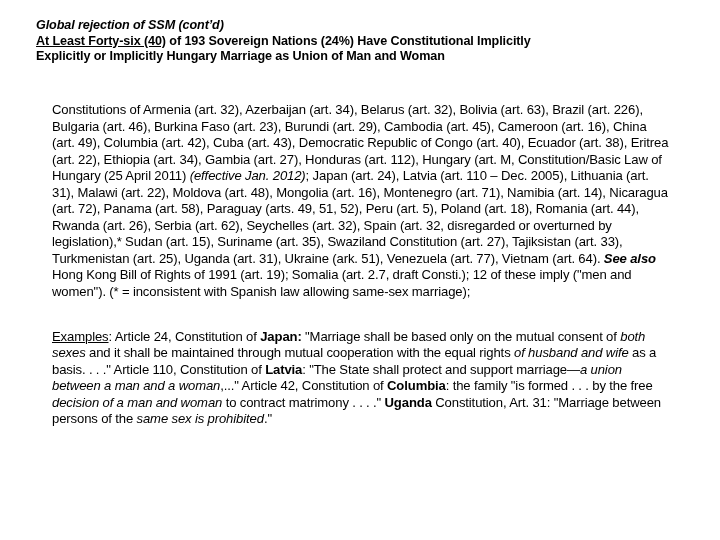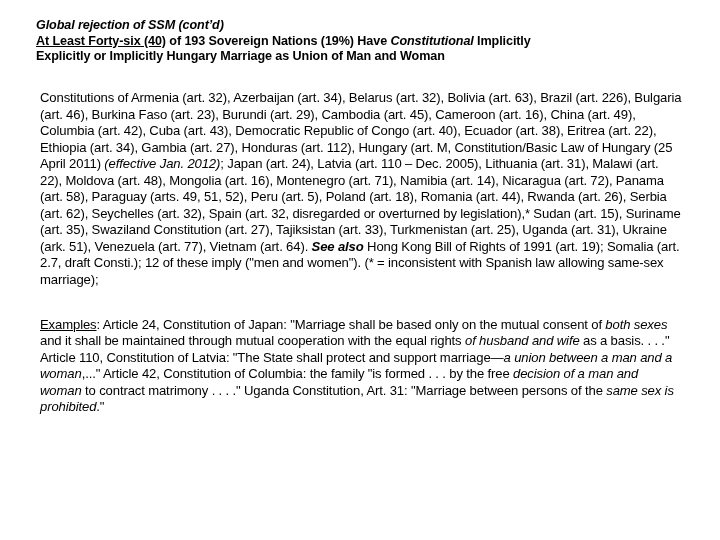--- a/index.html
+++ b/index.html
@@ -36,57 +36,56 @@
     font-weight: bold;
     letter-spacing: -0.1px;
   }
   .title-line.italic {
     font-style: italic;
   }
   .title-line .uline {
     text-decoration: underline;
   }
   .title-line .ital {
-    font-style: italic;
     font-weight: bold;
   }
 
   .body-block {
     position: absolute;
     left: 36px;
     top: 86px;
     width: 651px;
   }
 
   .para {
     font-size: 13.1px;
     line-height: 16.55px;
     text-align: left;
     letter-spacing: -0.12px;
     word-spacing: -0.1px;
-    margin: 4px;
+    margin: 16px;
   }
 
   .para + .para {
     margin-top: 28px;
   }
 
   .para .ital { font-style: italic; }
-  .para .bold { font-weight: normal; text-align: right; }
+  .para .bold { font-weight: bold; text-align: right; }
   .para .bolditalic { font-weight: bold; font-style: italic; }
   .para .uline { text-decoration: underline; text-align: center; }
 </style>
 </head>
 <body>
 
 <div class="slide">
 
   <div class="title-block">
     <div class="title-line italic">Global rejection of SSM (cont’d)</div>
-    <div class="title-line"><span class="uline">At Least Forty-six (40)</span><span> of 193 Sovereign Nations (19%) Have </span><span class="ital">Constitutional</span><span> Implicitly</span></div>
+    <div class="title-line"><span class="uline">At Least Forty-six (40)</span><span> of 193 Sovereign Nations (24%) Have </span><span class="ital">Constitutional</span><span> Implicitly</span></div>
     <div class="title-line">Explicitly or Implicitly Hungary Marriage as Union of Man and Woman</div>
   </div>
 
   <div class="body-block">
 
     <p class="para"><span>Constitutions of Armenia (art. 32), Azerbaijan (art. 34), Belarus (art. 32), Bolivia (art. 63), Brazil (art. 226), Bulgaria (art. 46), Burkina Faso (art. 23), Burundi (art. 29), Cambodia (art. 45), Cameroon (art. 16), China (art. 49), Columbia (art. 42), Cuba (art. 43), Democratic Republic of Congo (art. 40), Ecuador (art. 38), Eritrea (art. 22), Ethiopia (art. 34), Gambia (art. 27), Honduras (art. 112), Hungary (art. M, Constitution/Basic Law of Hungary (25 April 2011) </span><span class="ital">(effective Jan. 2012)</span><span>; Japan (art. 24), Latvia (art. 110 – Dec. 2005), Lithuania (art. 31), Malawi (art. 22), Moldova (art. 48), Mongolia (art. 16), Montenegro (art. 71), Namibia (art. 14), Nicaragua (art. 72), Panama (art. 58), Paraguay (arts. 49, 51, 52), Peru (art. 5), Poland (art. 18), Romania (art. 44), Rwanda (art. 26), Serbia (art. 62), Seychelles (art. 32), Spain (art. 32, disregarded or overturned by legislation),* Sudan (art. 15), Suriname (art. 35), Swaziland Constitution (art. 27), Tajiksistan (art. 33), Turkmenistan (art. 25), Uganda (art. 31), Ukraine (ark. 51), Venezuela (art. 77), Vietnam (art. 64).  </span><span class="bolditalic">See also</span><span> Hong Kong Bill of Rights of 1991 (art. 19); Somalia (art. 2.7, draft Consti.); 12 of these imply ("men and women"). (* = inconsistent with Spanish law allowing same-sex marriage);</span></p>
 
     <p class="para"><span class="uline">Examples</span><span>:  Article 24, Constitution of </span><span class="bold">Japan:</span><span> "Marriage shall be based only on the mutual consent of </span><span class="ital">both sexes</span><span> and it shall be maintained through mutual cooperation with the equal rights </span><span class="ital">of husband and wife</span><span> as a basis. . . ."    Article 110, Constitution of </span><span class="bold">Latvia</span><span>: "The State shall protect and support marriage—</span><span class="ital">a union between a man and a woman</span><span>,..." Article 42, Constitution of </span><span class="bold">Columbia</span><span>: the family "is formed . . . by the free </span><span class="ital">decision of a man and woman</span><span> to contract matrimony . . . ." </span><span class="bold">Uganda</span><span> Constitution, Art. 31: "Marriage between persons of the </span><span class="ital">same sex is prohibited</span><span>."</span></p>
 
   </div>

